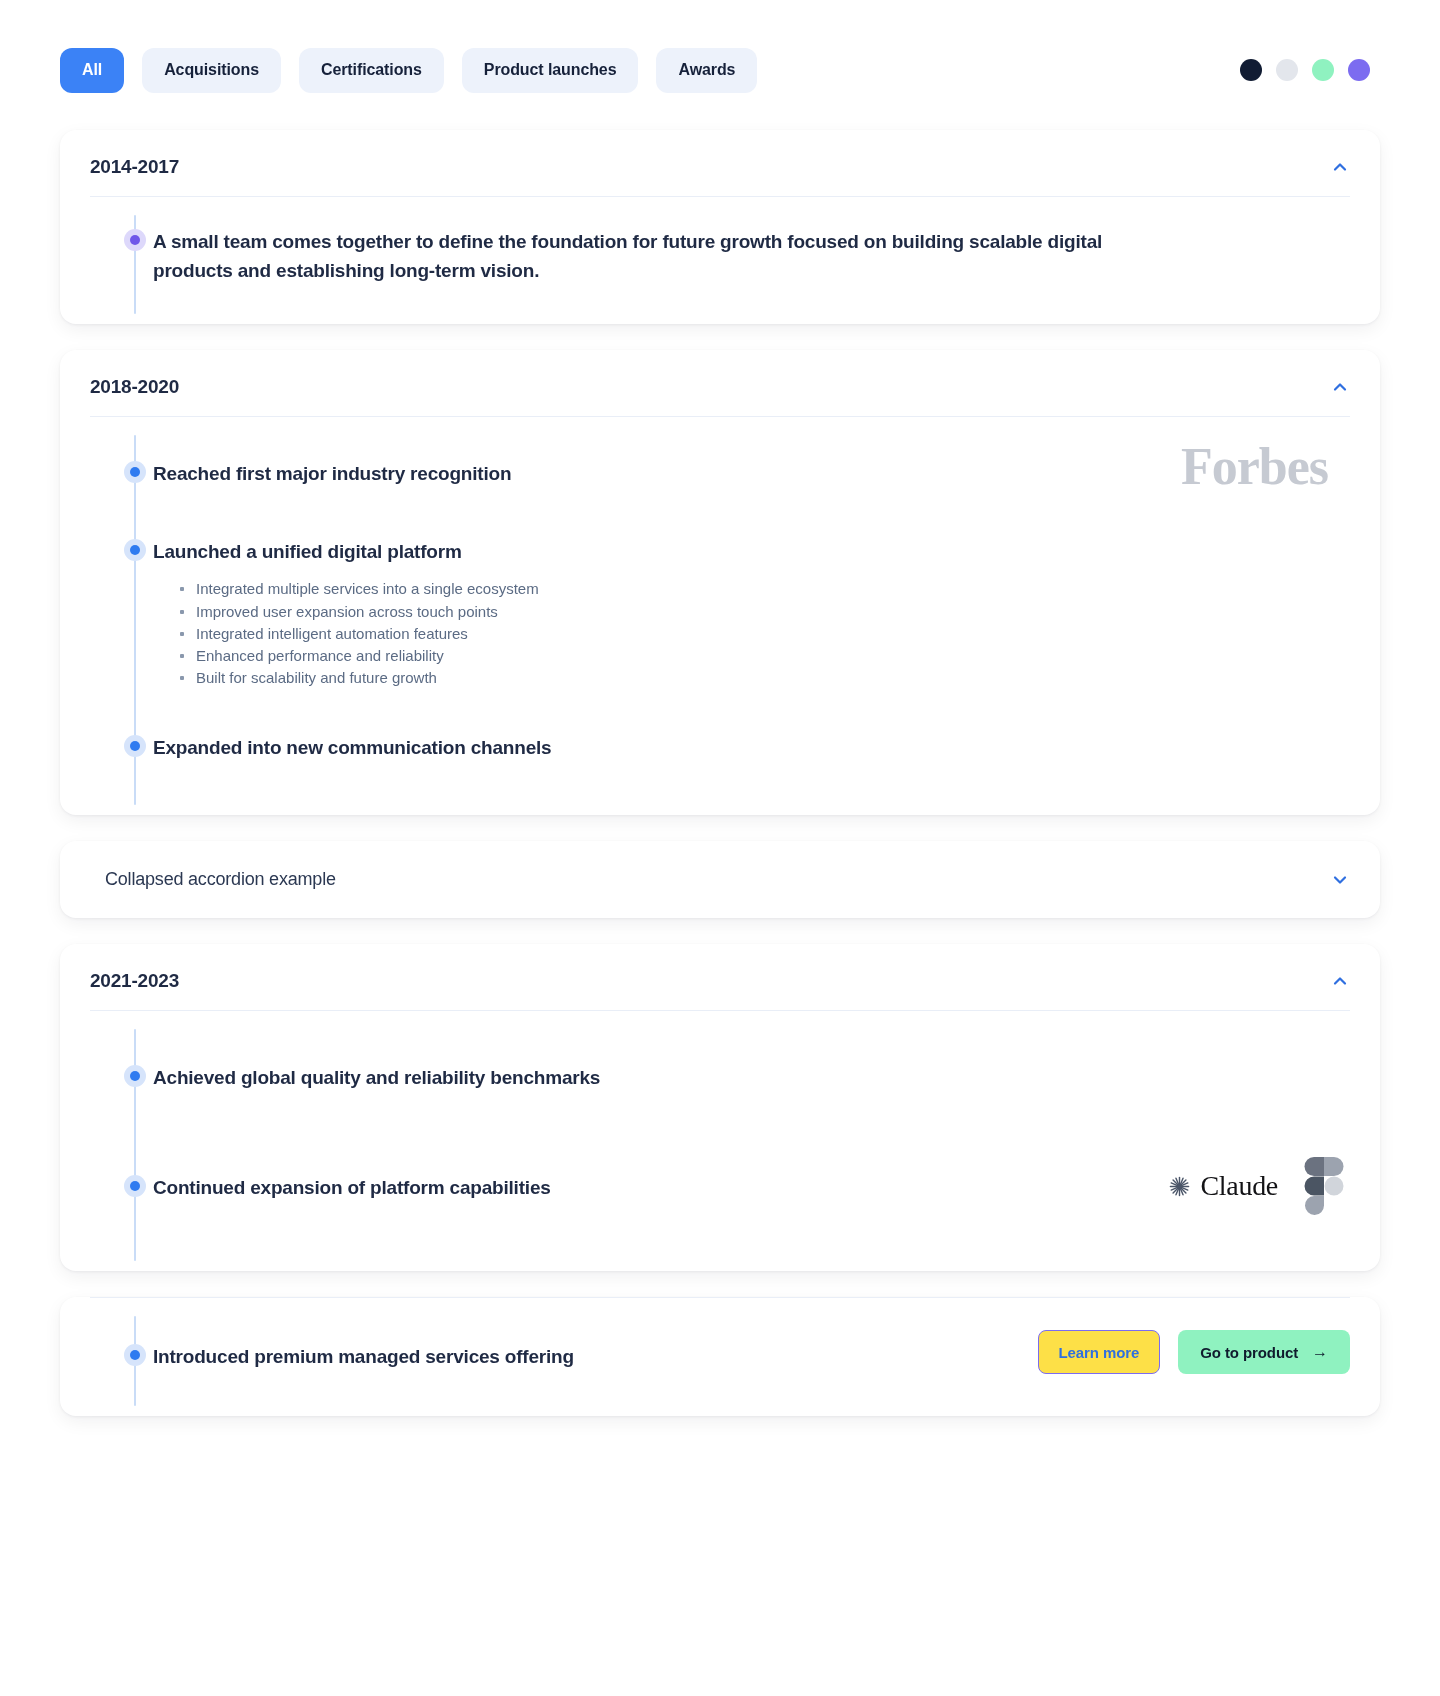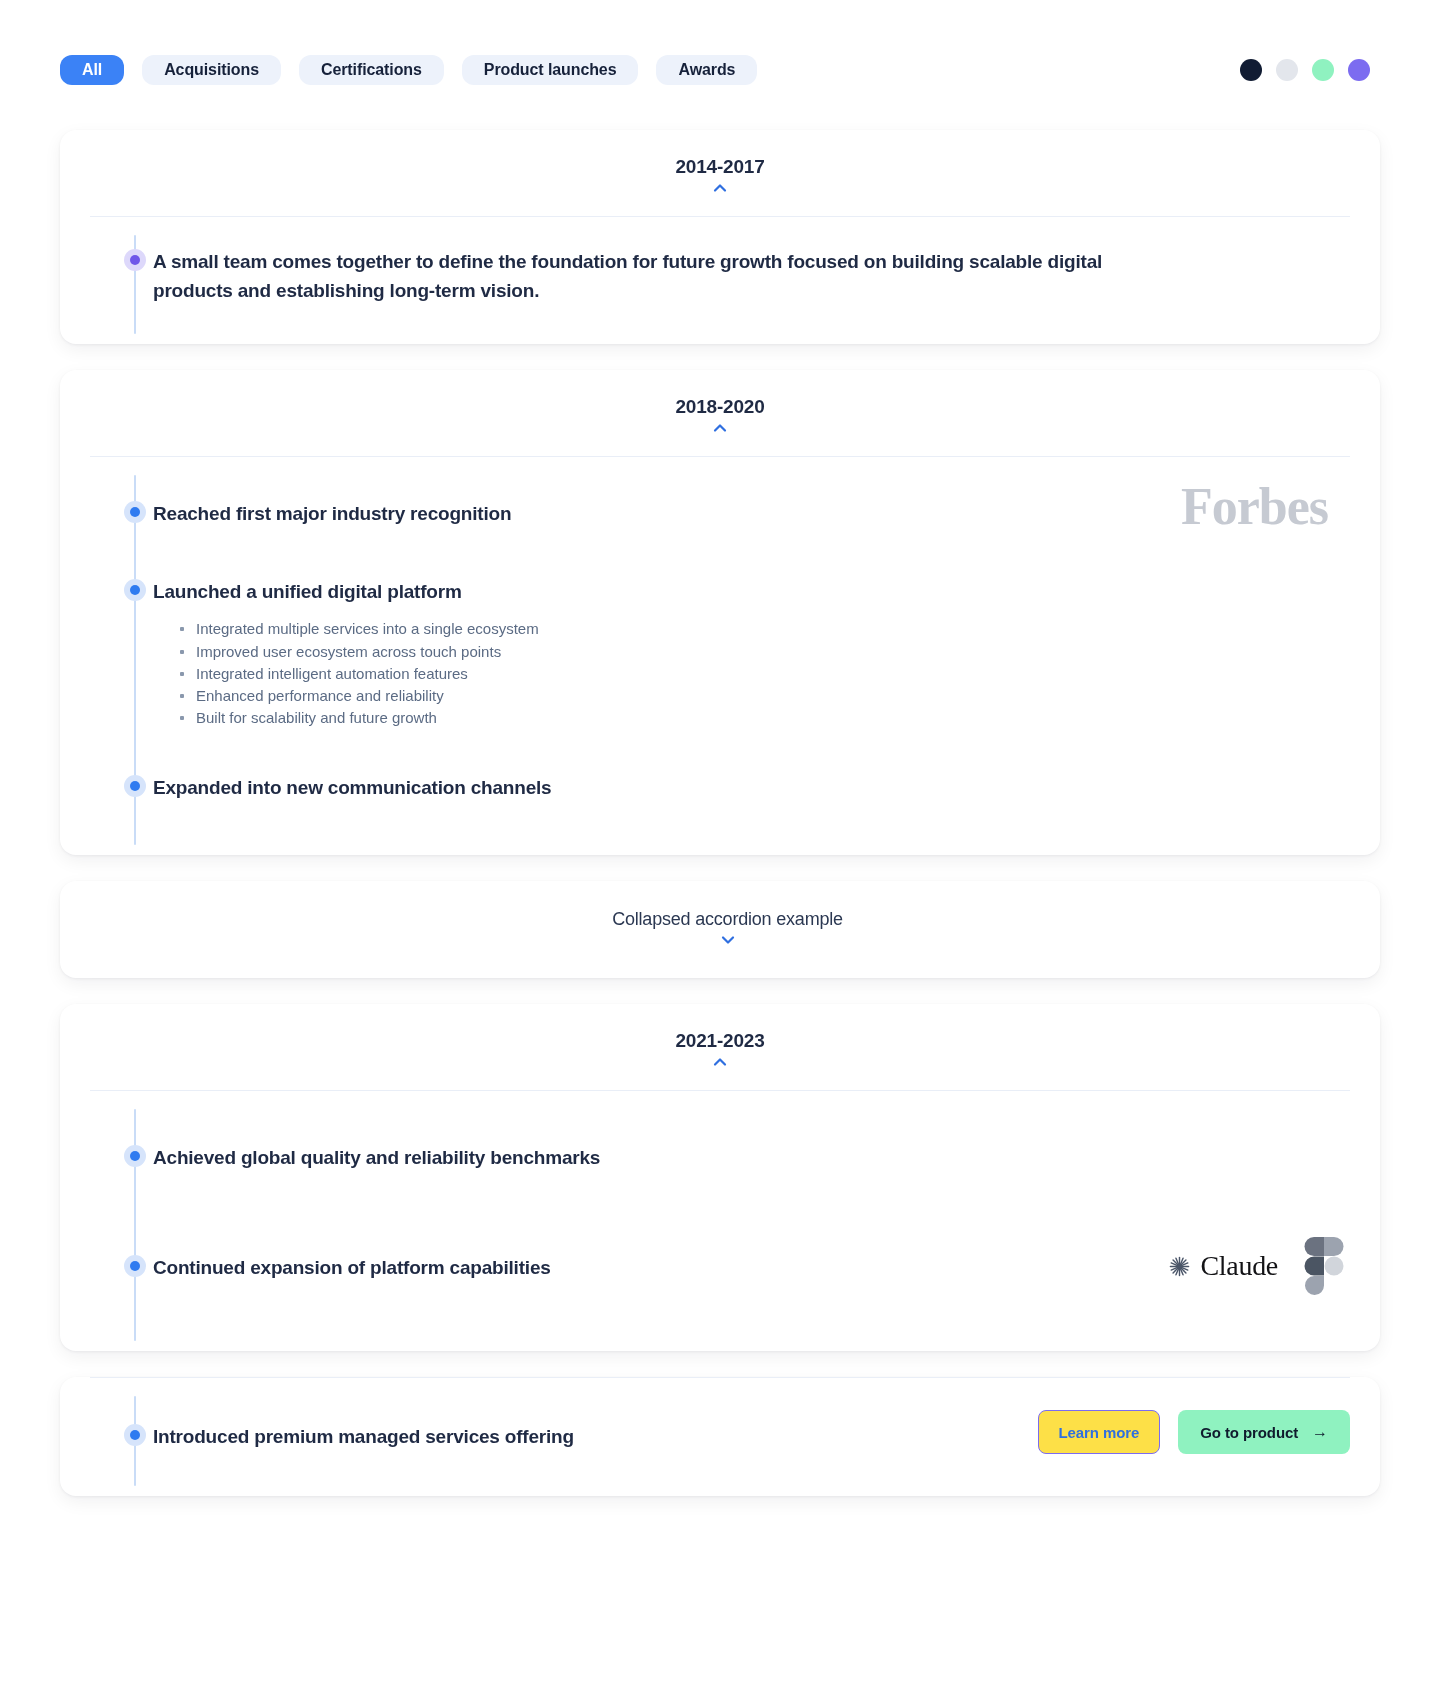--- a/index.html
+++ b/index.html
@@ -26,21 +26,21 @@
     padding: 32px 60px 0 60px;
     height: 108px;
   }
   .chips {
     display: flex;
     align-items: center;
     gap: 18px;
     flex: 1;
   }
   .chip {
-    height: 30px;
+    height: 45px;
     padding: 0 22px;
     display: inline-flex;
     align-items: center;
     justify-content: center;
     border-radius: 12px;
     background: #edf2fb;
     color: #16213a;
     font-size: 16px;
     font-weight: 600;
     letter-spacing: -0.1px;
@@ -81,21 +81,20 @@
                 0 6px 18px rgba(16, 24, 40, 0.06);
     overflow: hidden;
   }
 
   .card-head {
     display: flex;
     align-items: center;
     justify-content: space-between;
     padding: 26px 30px 18px 30px;
     cursor: pointer;
-    flex-direction: column;
   }
   .card.collapsed .card-head {
     padding: 28px 30px 28px 45px;
     text-align: right;
   }
   .card-title {
     font-size: 19px;
     font-weight: 700;
     color: #1f2a44;
     letter-spacing: -0.2px;
@@ -342,21 +341,21 @@
           </div>
 
           <div class="tl-item" style="margin-top:44px;">
             <span class="tl-dot">
                 <i></i>
               </span>
             <div class="tl-main">
               <div class="tl-text">Launched a unified digital platform</div>
               <ul class="sublist">
                 <li>Integrated multiple services into a single ecosystem</li>
-                <li>Improved user ecosystem across touch points</li>
+                <li>Improved user expansion across touch points</li>
                 <li>Integrated intelligent automation features</li>
                 <li>Enhanced performance and reliability</li>
                 <li>Built for scalability and future growth</li>
               </ul>
             </div>
           </div>
 
           <div class="tl-item" style="margin-top:44px;">
             <span class="tl-dot">
                 <i></i>

